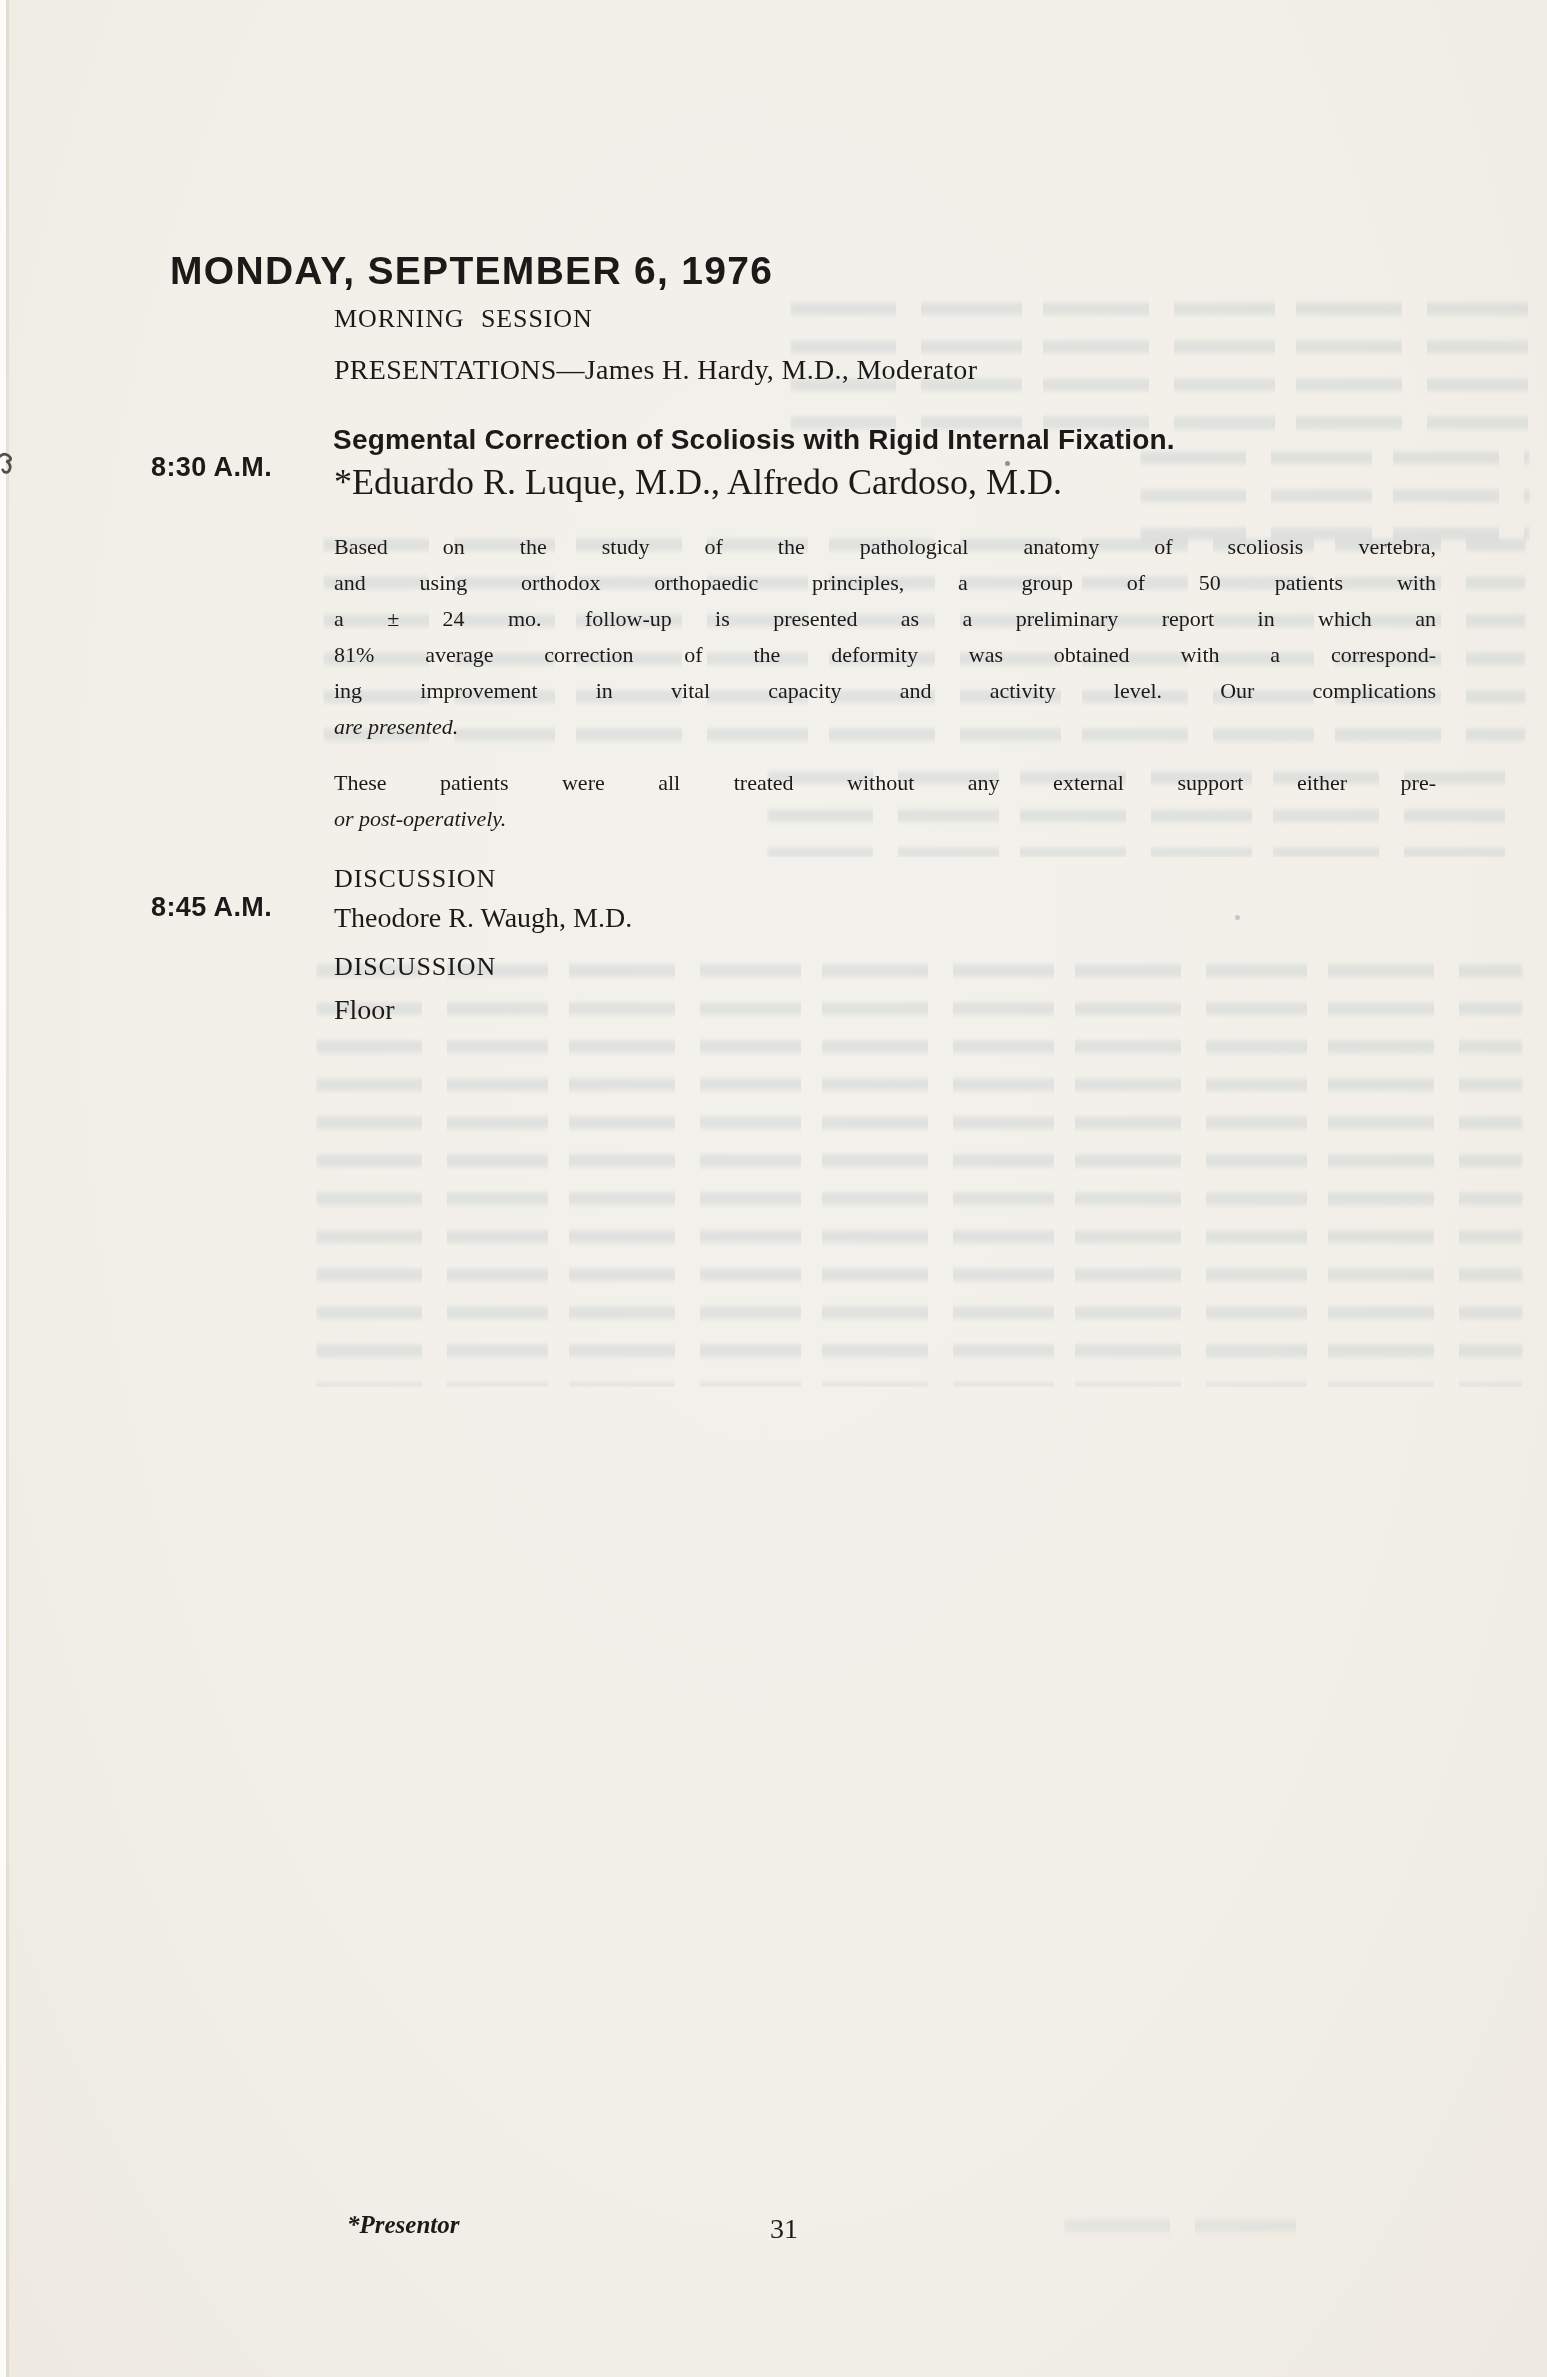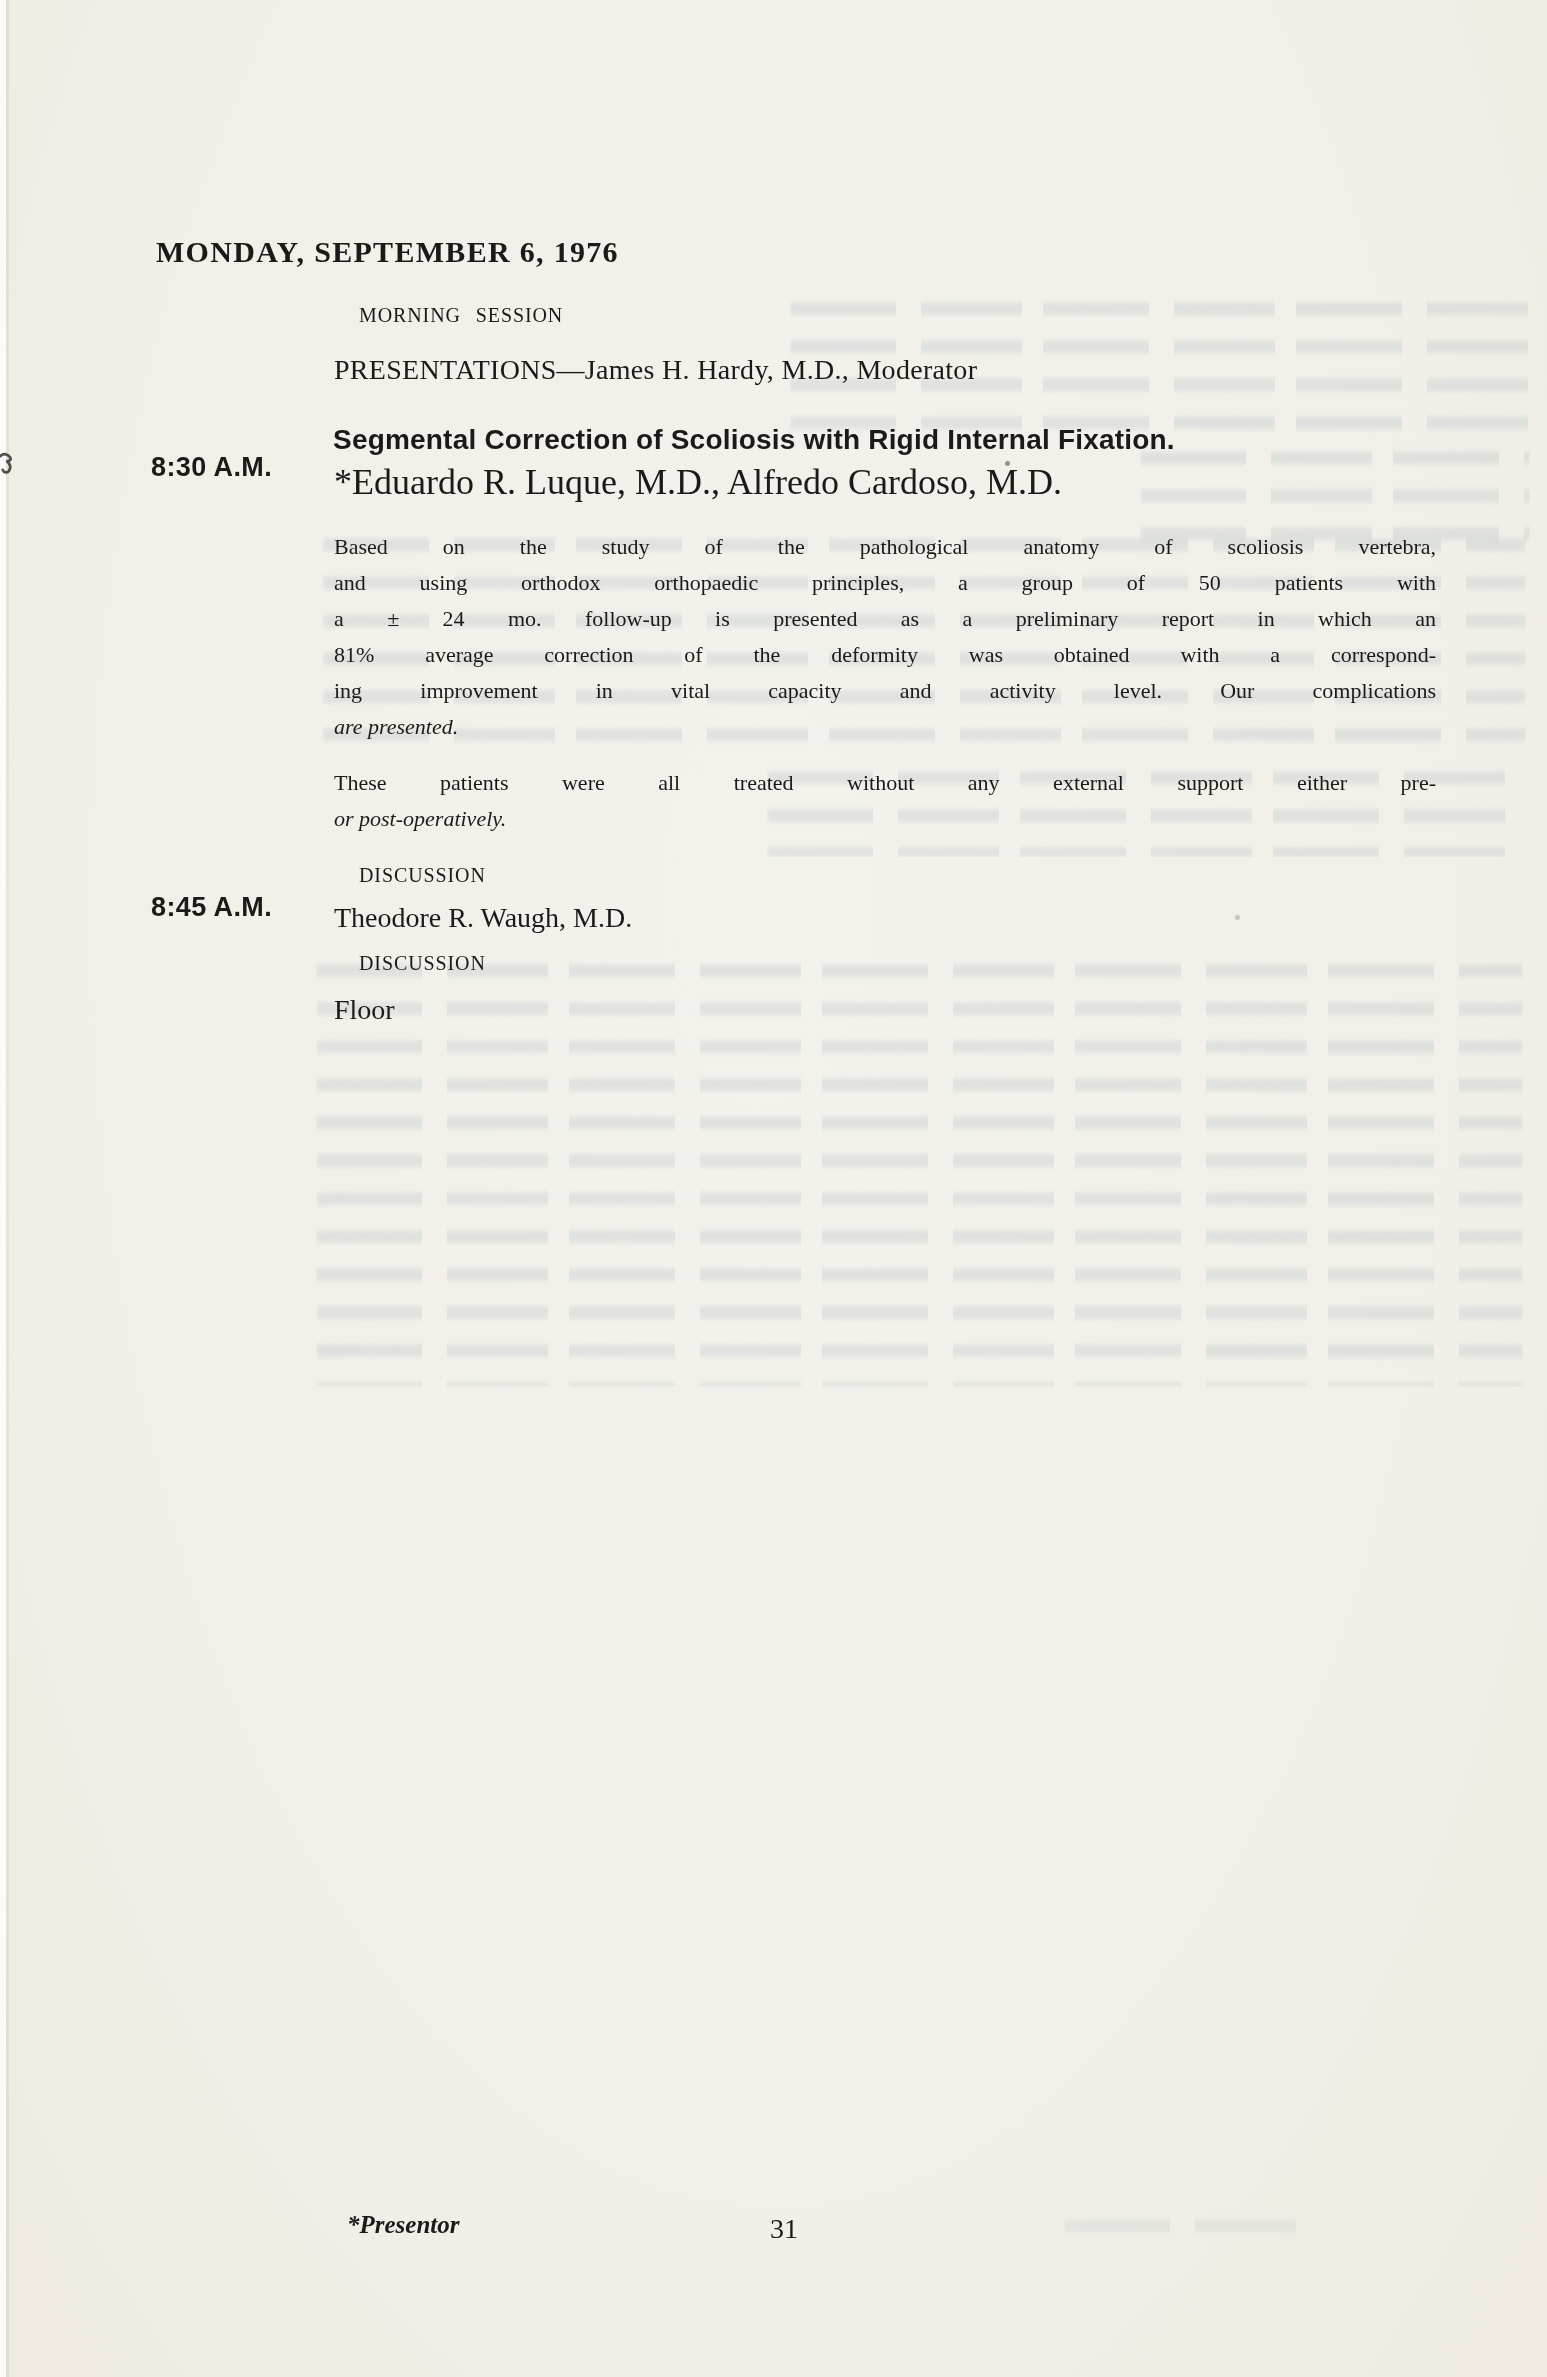--- a/index.html
+++ b/index.html
@@ -55,26 +55,26 @@
   .speck-a { left: 1005px; top: 461px; width: 5.4px; height: 4.5px; background: rgba(70,68,64,.55); }
   .speck-b { left: 1235px; top: 915px; width: 4.5px; height: 4.5px; background: rgba(130,140,145,.4); }
 
   .ink-mark { position: absolute; left: 0; top: 449px; }
 
   
   .abs { position: absolute; white-space: nowrap; }
 
   .date-header {
     left: 156px; top: 235px;
-    font-family: Liberation Serif, serif;
-    font-weight: 700; font-size: 30px; letter-spacing: 1.3px;
-    margin: 0;
+    font-family: Liberation Sans, sans-serif;
+    font-weight: 700; font-size: 39px; letter-spacing: 1.3px;
+    margin: 14px;
   }
   .caps-serif {
-    font-size: 20px; letter-spacing: 0.9px; word-spacing: 9px; margin-left: 25px;
+    font-size: 26px; letter-spacing: 0.9px; word-spacing: 9px;
   }
   .session-name    { left: 334px; top: 304px; }
   .presentations-line { left: 334px; top: 354px; font-size: 28px; letter-spacing: 0.3px; }
 
   .time {
     left: 151px;
     font-family: "Liberation Sans", sans-serif;
     font-weight: 700; font-size: 27px; letter-spacing: 0.4px; margin-top: 28px;
   }
   .t1 { top: 424px; }

